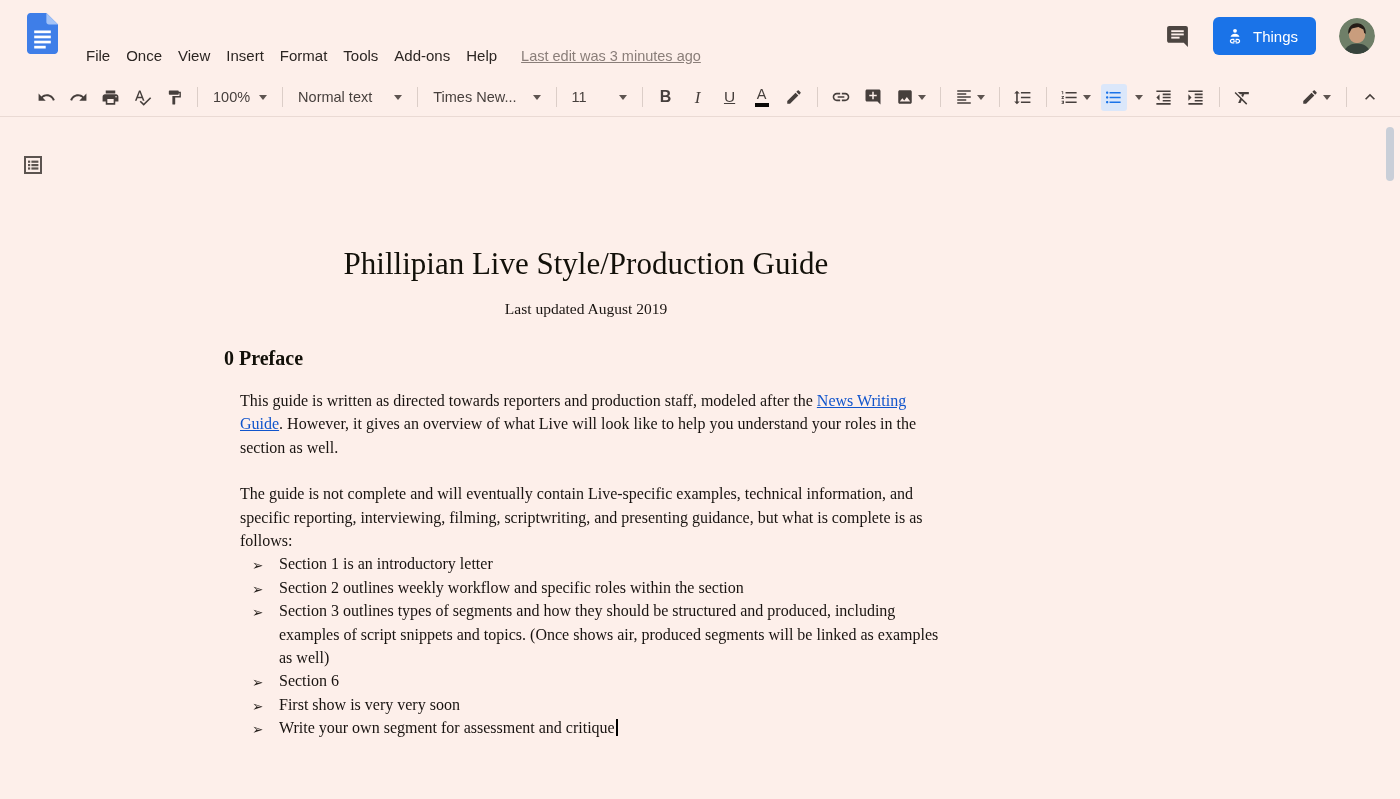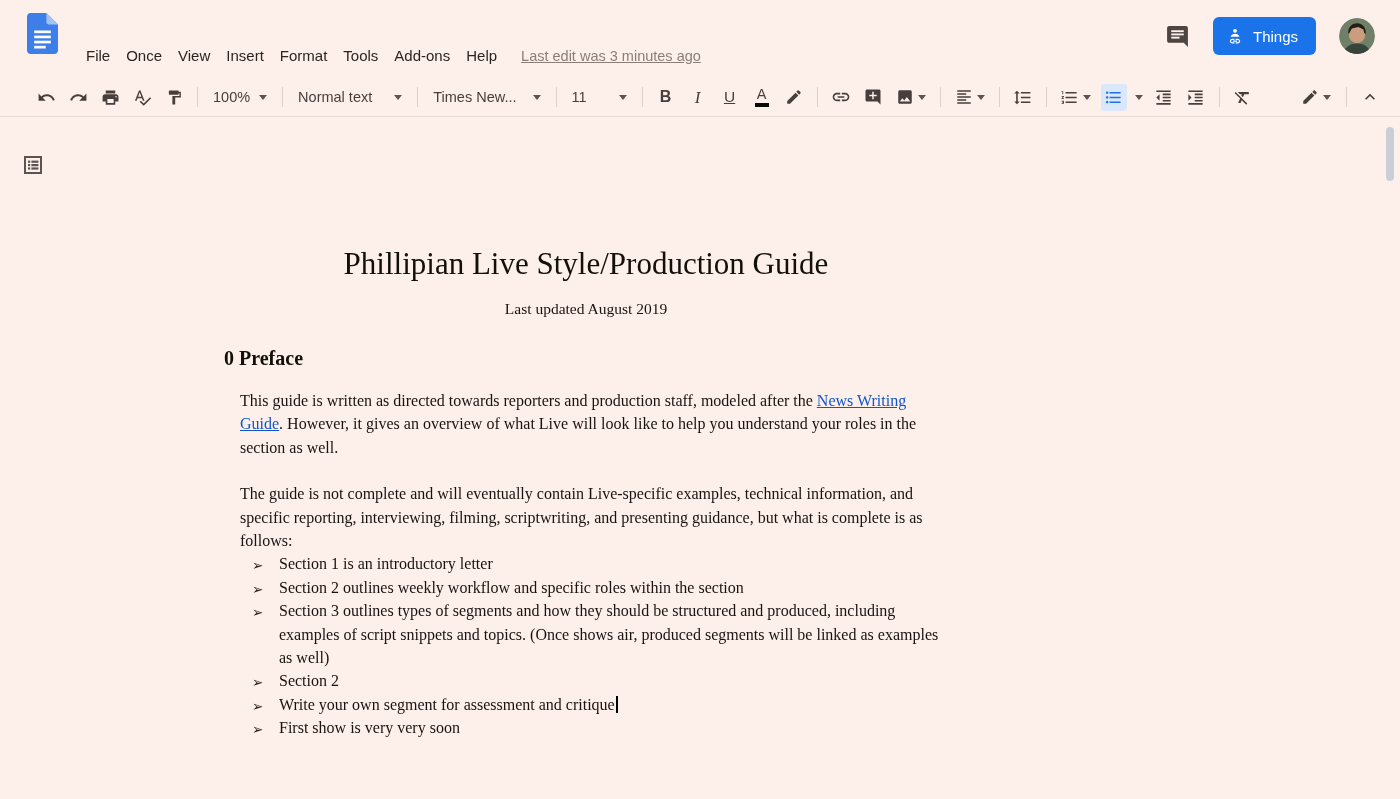--- a/index.html
+++ b/index.html
@@ -303,21 +303,21 @@
   <h2>0 Preface</h2>
 
   <p class="tight"><span>This guide is written as directed towards reporters and production staff, modeled after the </span><a>News Writing Guide</a><span>. However, it gives an overview of what Live will look like to help you understand your roles in the section as well.</span></p>
 
   <p>The guide is not complete and will eventually contain Live-specific examples, technical information, and specific reporting, interviewing, filming, scriptwriting, and presenting guidance, but what is complete is as follows:</p>
 
   <ul>
     <li>Section 1 is an introductory letter</li>
     <li>Section 2 outlines weekly workflow and specific roles within the section</li>
     <li>Section 3 outlines types of segments and how they should be structured and produced, including examples of script snippets and topics. (Once shows air, produced segments will be linked as examples as well)</li>
-    <li>Section 2</li>
+    <li>Section 6</li>
   </ul>
 
 
   <ul>
+    <li>First show is very very soon</li>
     <li><span>Write your own segment for assessment and critique</span><span class="caret"></span></li>
-    <li>First show is very very soon</li>
   </ul>
 </div>
 
 </body></html>

